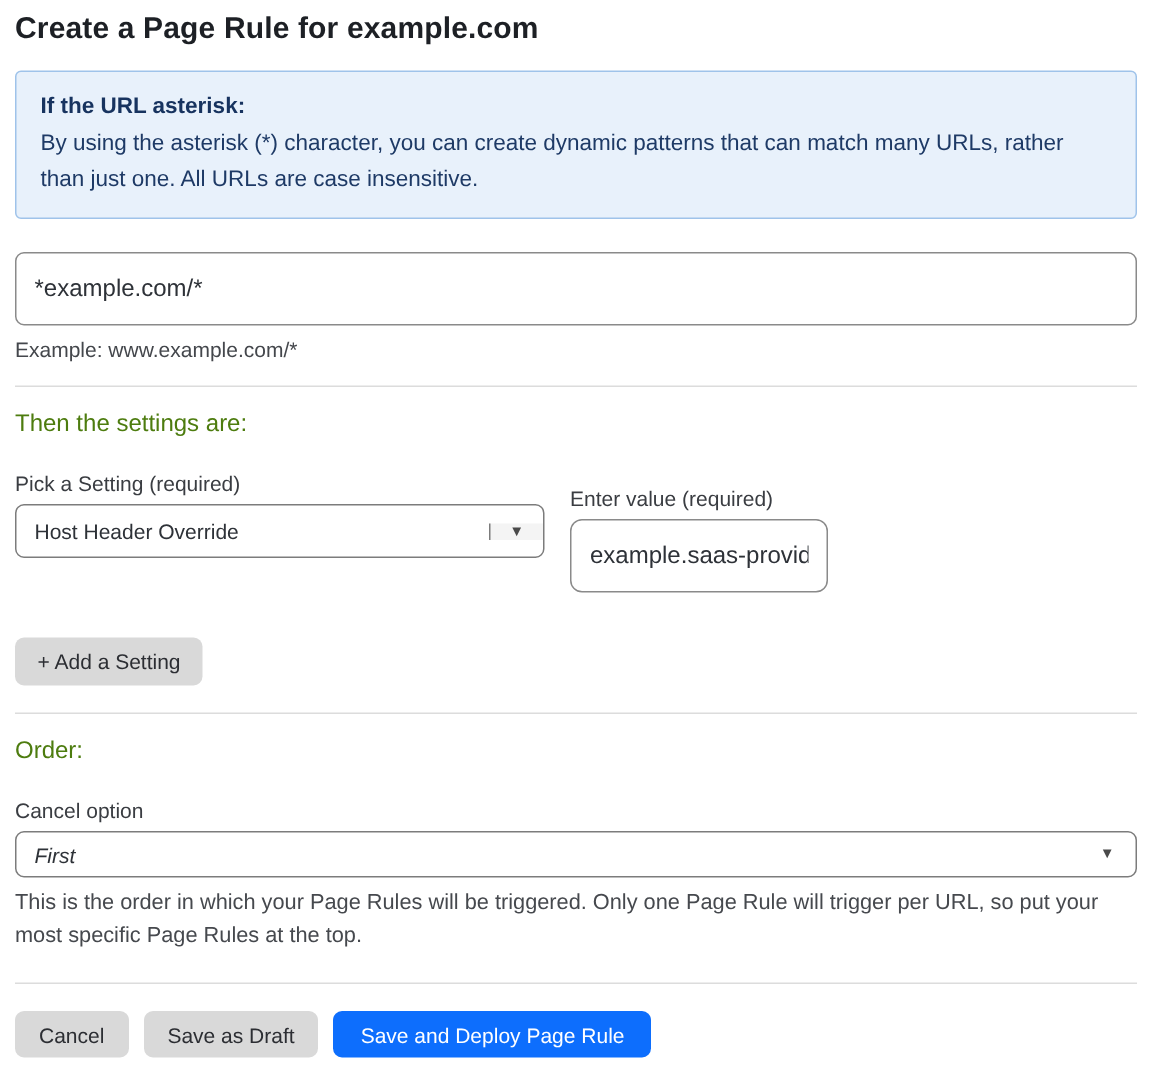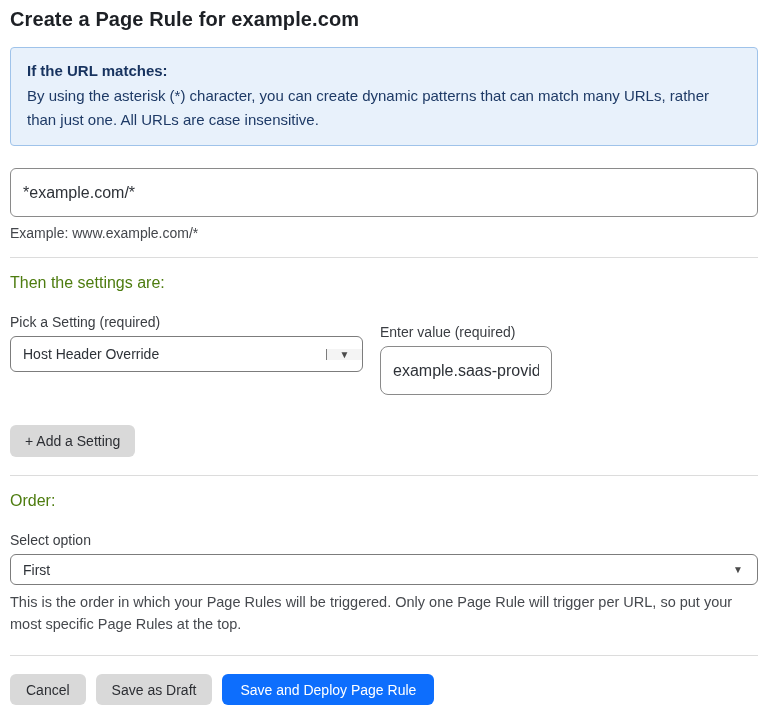--- a/index.html
+++ b/index.html
@@ -142,20 +142,21 @@
     justify-content: space-between;
     width: 100%;
     height: 31px;
     border: 1px solid #7c7c7c;
     border-radius: 6px;
     background: #ffffff;
     padding: 0 14px 0 12px;
     font-size: 14px;
     color: #2e3238;
     cursor: pointer;
+    font-style: italic;
   }
   .order-select .arrow { font-size: 10px; color: #4a4a4a; }
 
   .order-help {
     font-size: 14.5px;
     line-height: 22px;
     color: #46494e;
     margin-top: 6px;
   }
 
@@ -173,21 +174,21 @@
   }
 </style>
 </head>
 <body>
 
 <div class="container">
 
   <h1 class="page-title">Create a Page Rule for example.com</h1>
 
   <div class="info-box">
-    <div class="info-heading">If the URL matches:</div>
+    <div class="info-heading">If the URL asterisk:</div>
     <div class="info-body">By using the asterisk (*) character, you can create dynamic patterns that can match many URLs, rather than just one. All URLs are case insensitive.</div>
   </div>
 
   <input class="text-input" type="text" value="*example.com/*" style="">
   <div class="helper-text">Example: www.example.com/*</div>
 
   <hr class="divider">
 
   <div class="section-heading">Then the settings are:</div>
 
@@ -206,21 +207,21 @@
       <input class="text-input value-input" type="text" value="example.saas-provider.com" style="">
     </div>
   </div>
 
   <button class="btn btn-gray btn-add">+ Add a Setting</button>
 
   <hr class="divider" style="margin-top:18px;">
 
   <div class="section-heading">Order:</div>
 
-  <div class="field-label">Select option</div>
+  <div class="field-label">Cancel option</div>
   <div class="order-select">
     <span>First</span>
     <span class="arrow">▼</span>
   </div>
   <div class="order-help">This is the order in which your Page Rules will be triggered. Only one Page Rule will trigger per URL, so put your most specific Page Rules at the top.</div>
 
   <hr class="divider" style="margin-top:20px;">
 
   <div class="actions-row">
     <button class="btn btn-gray">Cancel</button>

